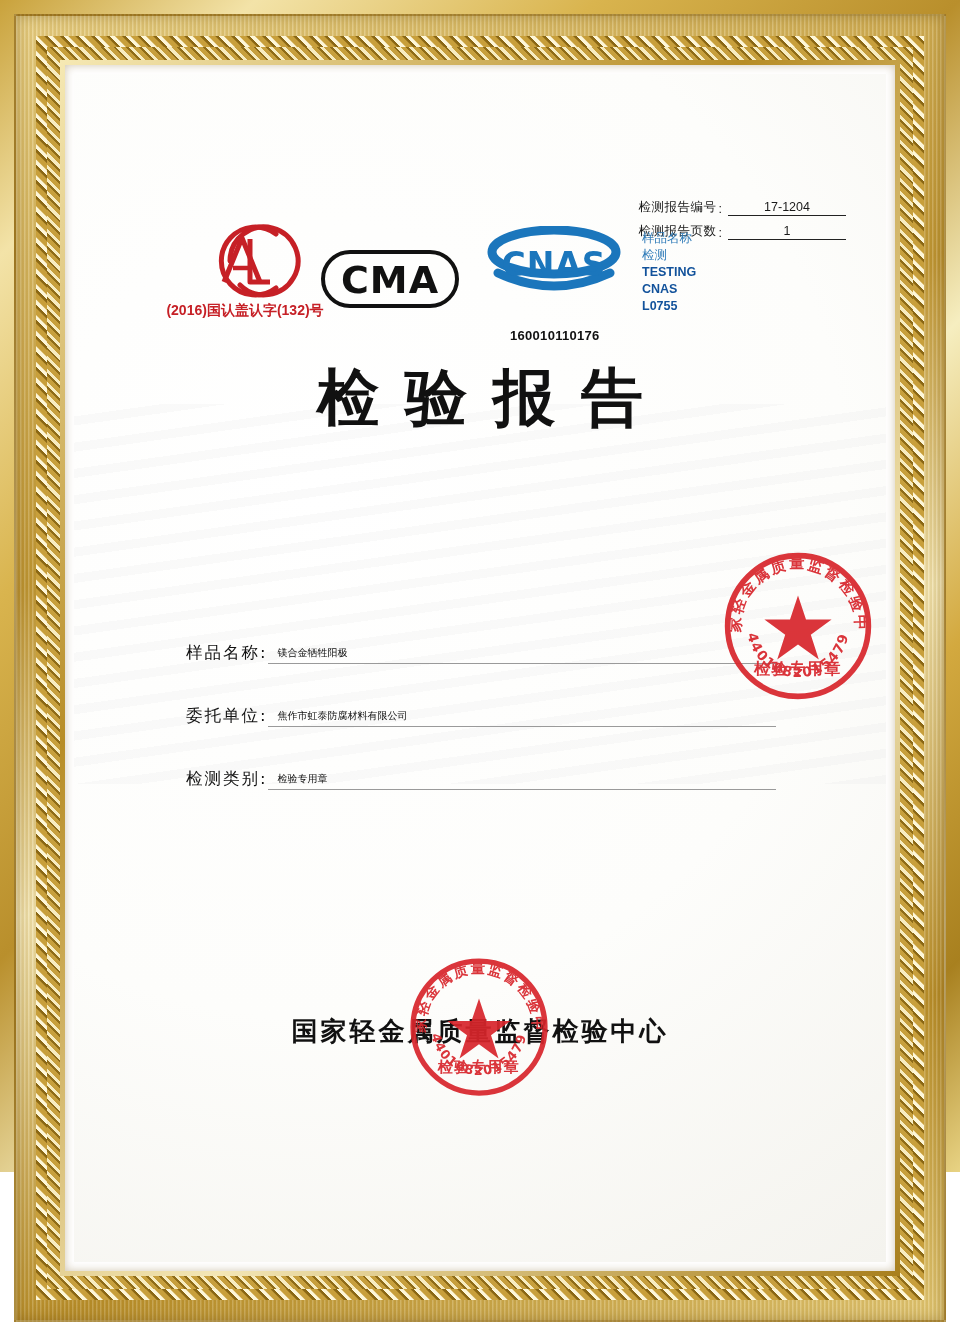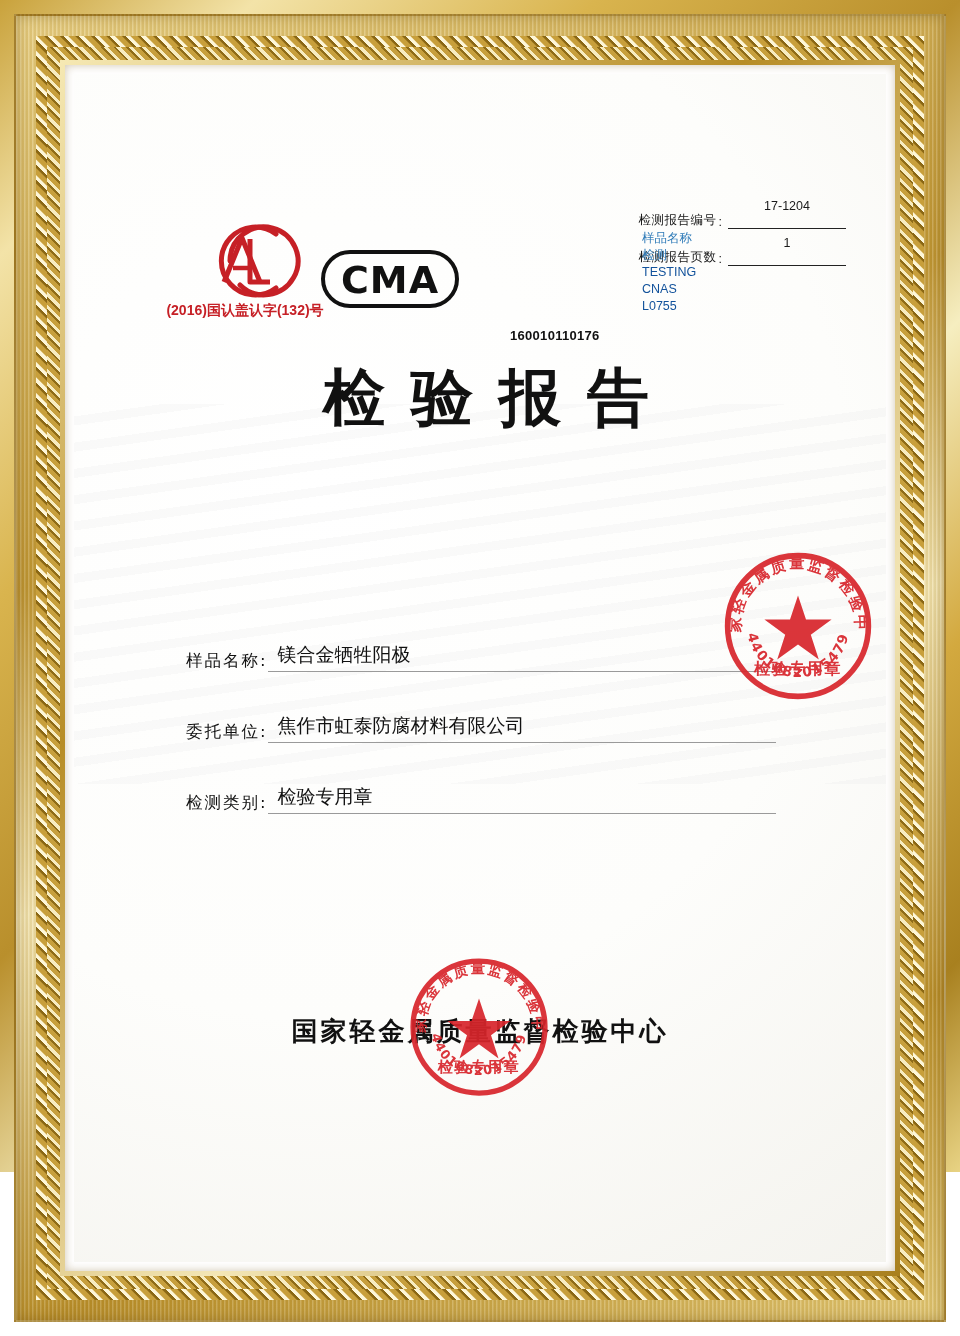--- a/index.html
+++ b/index.html
@@ -62,21 +62,21 @@
   
   .report-meta{
     position:absolute;right:40px;top:125px;
     font-size:12.5px;color:#1a1a1a;
   }
   .meta-row{display:flex;align-items:flex-end;margin-bottom:7px;}
   .meta-label{white-space:nowrap;letter-spacing:0.5px;}
   .meta-colon{margin:0 2px;}
   .meta-value{
     width:118px;border-bottom:1px solid #222;text-align:center;
-    font-size:12.5px;padding-bottom:15px;margin-left:4px;
+    font-size:12.5px;padding-bottom:1px;margin-left:4px;
   }
 
   
   .logos{position:absolute;left:48px;top:148px;width:560px;height:108px;}
 
   .logo-cal{position:absolute;left:62px;top:0;width:128px;height:78px;}
   .cal-text{
     position:absolute;left:-48px;top:80px;width:218px;text-align:center;
     font-size:14px;color:#c62026;font-weight:bold;white-space:nowrap;
   }
@@ -86,40 +86,40 @@
     position:absolute;left:190px;top:80px;width:160px;text-align:left;
     font-size:13px;color:#111;font-weight:bold;letter-spacing:0.3px;
   }
 
   .logo-cnas{position:absolute;left:352px;top:4px;width:160px;height:76px;}
 
   .cnas-text{
     position:absolute;left:520px;top:8px;font-size:12.5px;line-height:17px;color:#1357a5;
   }
   .cnas-text .cn{color:#2f7bb8;}
-  .cnas-text .en{font-weight:normal;color:#12529b;}
+  .cnas-text .en{font-weight:bold;color:#12529b;}
 
   
   .title{
-    position:absolute;left:6px;top:282px;width:812px;text-align:center;
+    position:absolute;left:0;top:282px;width:812px;text-align:center;
     font-family:Liberation Serif, serif;
     font-size:62px;font-weight:bold;color:#111;
     letter-spacing:26px;text-indent:26px;
   }
 
   
   .fields{position:absolute;left:112px;top:568px;width:590px;}
   .field-row{display:flex;align-items:flex-end;margin-bottom:41px;}
   .field-label{
     font-size:16.5px;color:#111;white-space:nowrap;letter-spacing:2px;
     font-family:"DejaVu Sans","Liberation Sans",sans-serif;
   }
   .field-value{
     flex:1;border-bottom:1px solid #9a9a9a;
-    font-size:19px;color:#111;padding:0 6px 3px 10px;
+    font-size:10px;color:#111;padding:0 6px 3px 10px;
     font-family:"DejaVu Sans","Liberation Sans",sans-serif;
   }
 
   
   .org{
     position:absolute;left:0;top:940px;width:812px;text-align:center;
     font-family:"DejaVu Sans","Liberation Sans",sans-serif;
     font-size:26px;font-weight:bold;color:#111;letter-spacing:3px;
   }
 
@@ -170,20 +170,28 @@
       </div>
 
       <div class="logo-cma">
         <svg width="140" height="62" viewBox="0 0 140 62">
           <rect x="3" y="4" width="134" height="54" rx="27" ry="27" fill="none" stroke="#111" stroke-width="4"></rect>
           <text x="70" y="45" text-anchor="middle" font-family="DejaVu Sans, sans-serif" font-size="38" font-weight="bold" fill="#111" letter-spacing="1">CMA</text>
         </svg>
         <div class="cma-num">160010110176</div>
       </div>
 
+      <div class="logo-cnas">
+        <svg width="160" height="76" viewBox="0 0 160 76">
+          <ellipse cx="80" cy="26" rx="62" ry="22" fill="none" stroke="#1b76bc" stroke-width="9"></ellipse>
+          <ellipse cx="80" cy="26" rx="62" ry="22" fill="none" stroke="#ffffff" stroke-width="3" opacity="0.0"></ellipse>
+          <path d="M24 47 Q80 73 136 47" fill="none" stroke="#1b76bc" stroke-width="9" stroke-linecap="round"></path>
+          <text x="80" y="50" text-anchor="middle" font-family="DejaVu Sans, sans-serif" font-size="33" font-weight="bold" fill="#1b76bc" letter-spacing="1">CNAS</text>
+        </svg>
+      </div>
 
       <div class="cnas-text">
         <div class="cn">样品名称</div>
         <div class="cn">检测</div>
         <div class="en">TESTING</div>
         <div class="en">CNAS L0755</div>
       </div>
     </div>
 
     <div class="title">检验报告</div>

